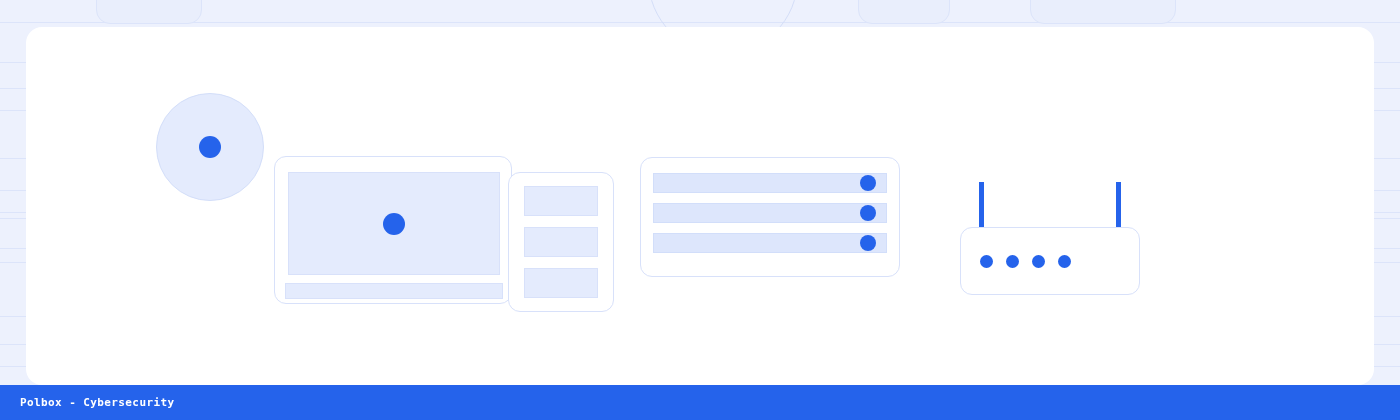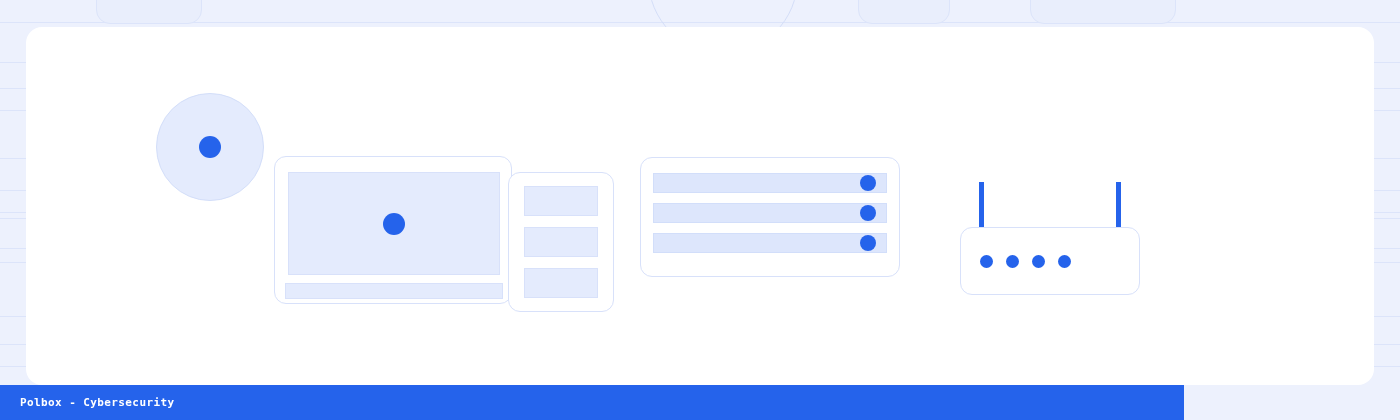--- a/index.html
+++ b/index.html
@@ -99,21 +99,21 @@
     box-sizing:border-box;
   }
   .router-leds{
     position:absolute;left:19px;top:50%;margin-top:-6px;
     display:flex;gap:13px;
   }
   .led{width:13px;height:13px;border-radius:50%;background:#2563EB;}
 
   
   .footer{
-    position:absolute;left:0;bottom:0;width:1184px;height:35px;
+    position:absolute;left:0;bottom:0;width:1400px;height:35px;
     background:#2563EB;display:flex;align-items:center;
   }
   .footer-text{
     color:#FFFFFF;font-family:"DejaVu Sans Mono", monospace;
     font-size:11px;font-weight:bold;letter-spacing:.4px;
     padding-left:20px;white-space:nowrap;
   }
 </style>
 </head>
 <body>

